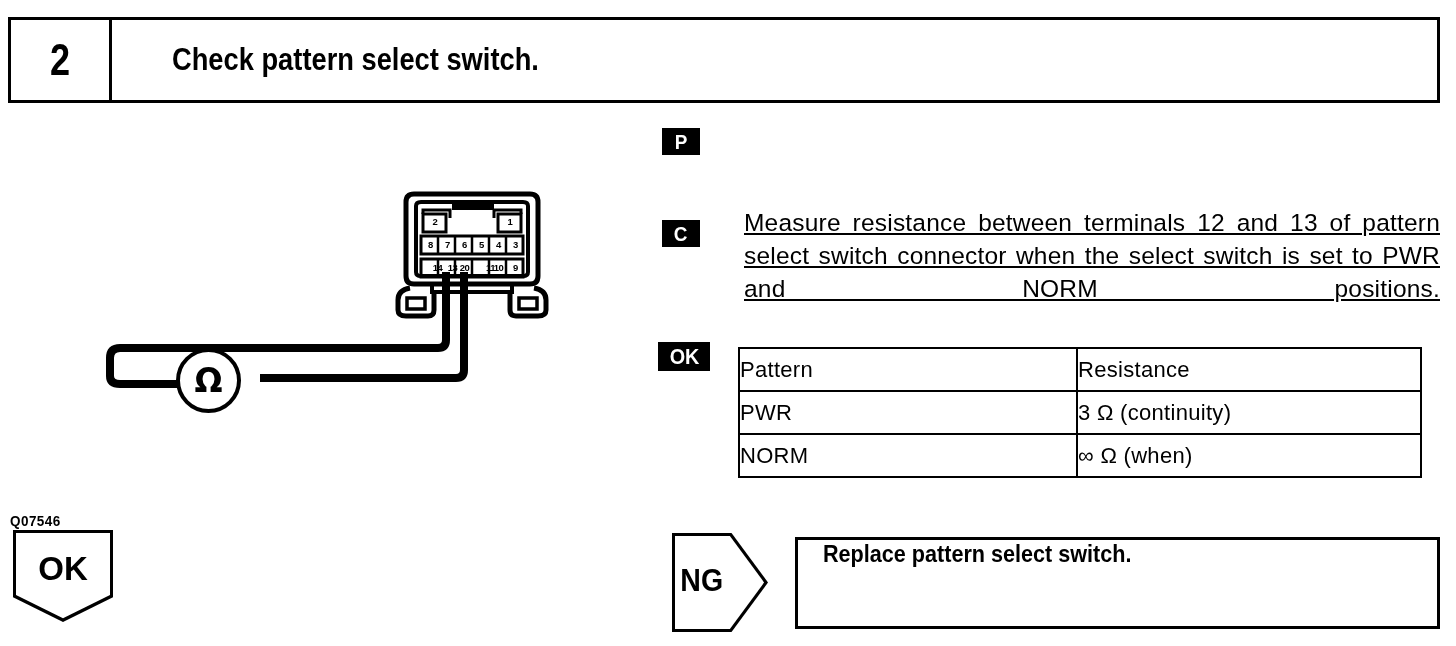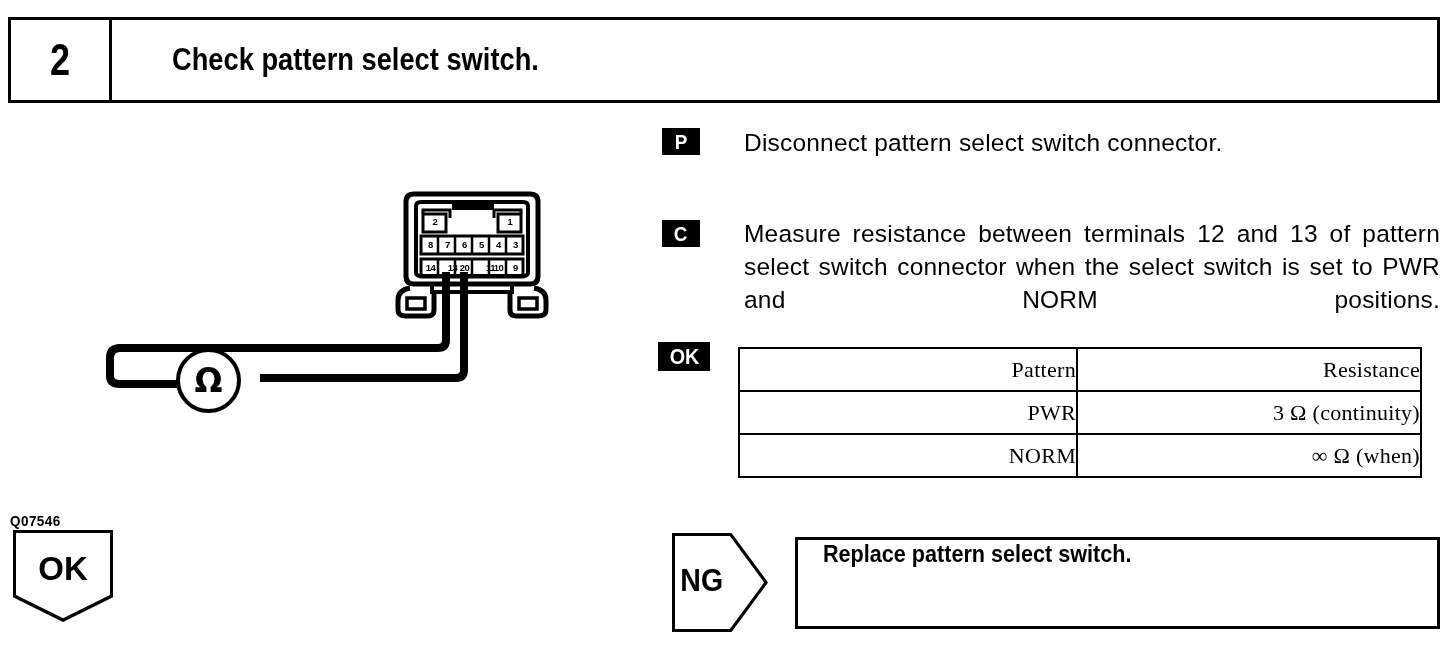--- a/index.html
+++ b/index.html
@@ -102,49 +102,49 @@
     letter-spacing: 0.2px;
   }
   #instr-p {
     left: 744px;
     top: 126px;
     width: 696px;
     white-space: nowrap;
   }
   #instr-c {
     left: 744px;
-    top: 217px;
+    top: 206px;
     width: 696px;
     text-align: justify;
     text-justify: inter-word;
+    text-decoration: underline;
   }
   #instr-c::after {
     content: "";
     display: inline-block;
     width: 100%;
   }
 
   
   .res-table {
     position: absolute;
     left: 738px;
     top: 347px;
     width: 682px;
     border-collapse: collapse;
     table-layout: fixed;
   }
   .res-table td {
     border: 2.5px solid #000;
     height: 41px;
-    text-align: right;
+    text-align: left;
     vertical-align: middle;
     font-size: 22px;
     letter-spacing: 0.3px;
     padding: 0;
-    font-family: Liberation Serif, serif;
   }
   .res-table .col-a { width: 338px; }
   .res-table .col-b { width: 344px; }
 
   
   #fig-id {
     position: absolute;
     left: 10px;
     top: 512px;
     font-size: 15px;
@@ -353,36 +353,35 @@
     <div class="conn-label" style="left:347px; top:37px; width:16px;">2</div>
     <div class="conn-label" style="left:422px; top:37px; width:16px;">1</div>
 
     <div class="conn-label" style="left:342px; top:60px; width:17px;">8</div>
     <div class="conn-label" style="left:359px; top:60px; width:17px;">7</div>
     <div class="conn-label" style="left:376px; top:60px; width:17px;">6</div>
     <div class="conn-label" style="left:393px; top:60px; width:17px;">5</div>
     <div class="conn-label" style="left:410px; top:60px; width:17px;">4</div>
     <div class="conn-label" style="left:427px; top:60px; width:17px;">3</div>
 
-    <div class="conn-label" style="left:342px; top:83px; width:17px;">14</div>
+    <div class="conn-label" style="left:342px; top:83px; width:31px;">14</div>
     <div class="conn-label" style="left:363px; top:83px; width:19px;">13</div>
     <div class="conn-label" style="left:376px; top:83px; width:17px;">20</div>
     <div class="conn-label" style="left:393px; top:83px; width:17px;padding-left:9px;">11</div>
     <div class="conn-label" style="left:410px; top:83px; width:17px;">10</div>
     <div class="conn-label" style="left:427px; top:83px; width:17px;">9</div>
   </div>
 
   <div id="ohm-symbol">
     <span>Ω</span>
   </div>
 
   <div class="badge sq" id="badge-p">
     <span>P</span>
   </div>
-  <div class="instr-text" id="instr-p">Disconnect pattern select switch connector.</div>
 
   <div class="badge sq" id="badge-c">
     <span>C</span>
   </div>
   <div class="instr-text" id="instr-c">Measure resistance between terminals 12 and 13 of pattern select switch connector when the select switch is set to PWR and NORM positions.</div>
 
   <div class="badge ok-badge" id="badge-ok">
     <span>OK</span>
   </div>
   <table class="res-table">

